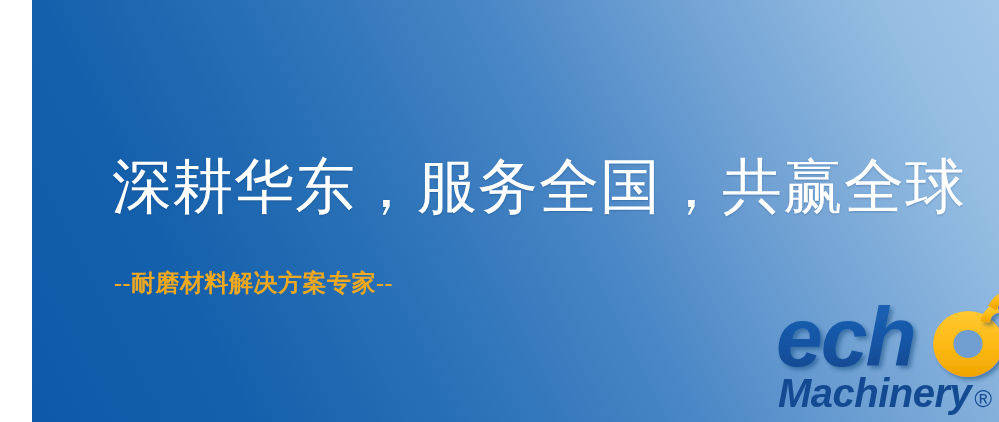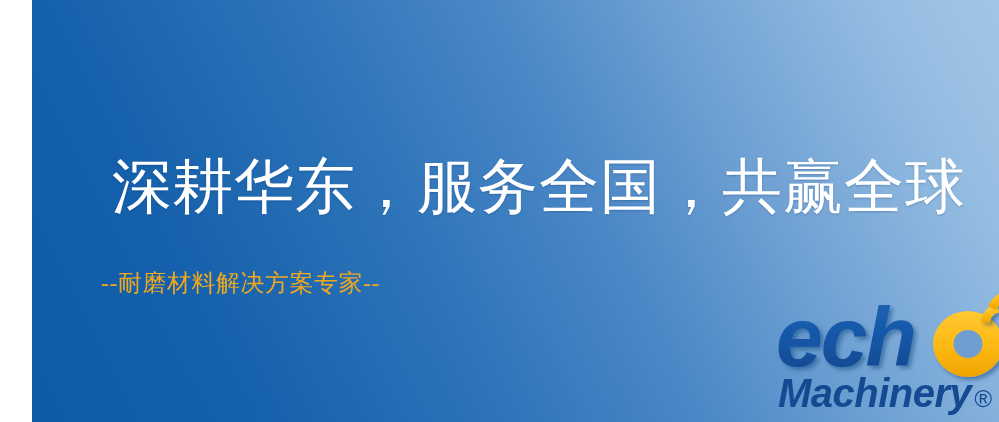--- a/index.html
+++ b/index.html
@@ -36,28 +36,29 @@
     line-height: 70px;
     letter-spacing: 1px;
     color: #ffffff;
     white-space: nowrap;
     text-shadow: 0 1px 2px rgba(0, 40, 90, 0.25);
   }
 
   
   #subtitle {
     position: absolute;
-    left: 69px;
+    left: 82px;
     top: 268px;
     font-family: "Liberation Serif", "DejaVu Serif", serif;
     font-size: 24px;
     line-height: 30px;
     letter-spacing: 0.5px;
     color: #f0a81e;
     white-space: nowrap;
+    font-weight: bold;
   }
 
   
   #logo {
     position: absolute;
     left: 744px;
     top: 294px;
     width: 255px;
     height: 124px;
     font-style: italic;

